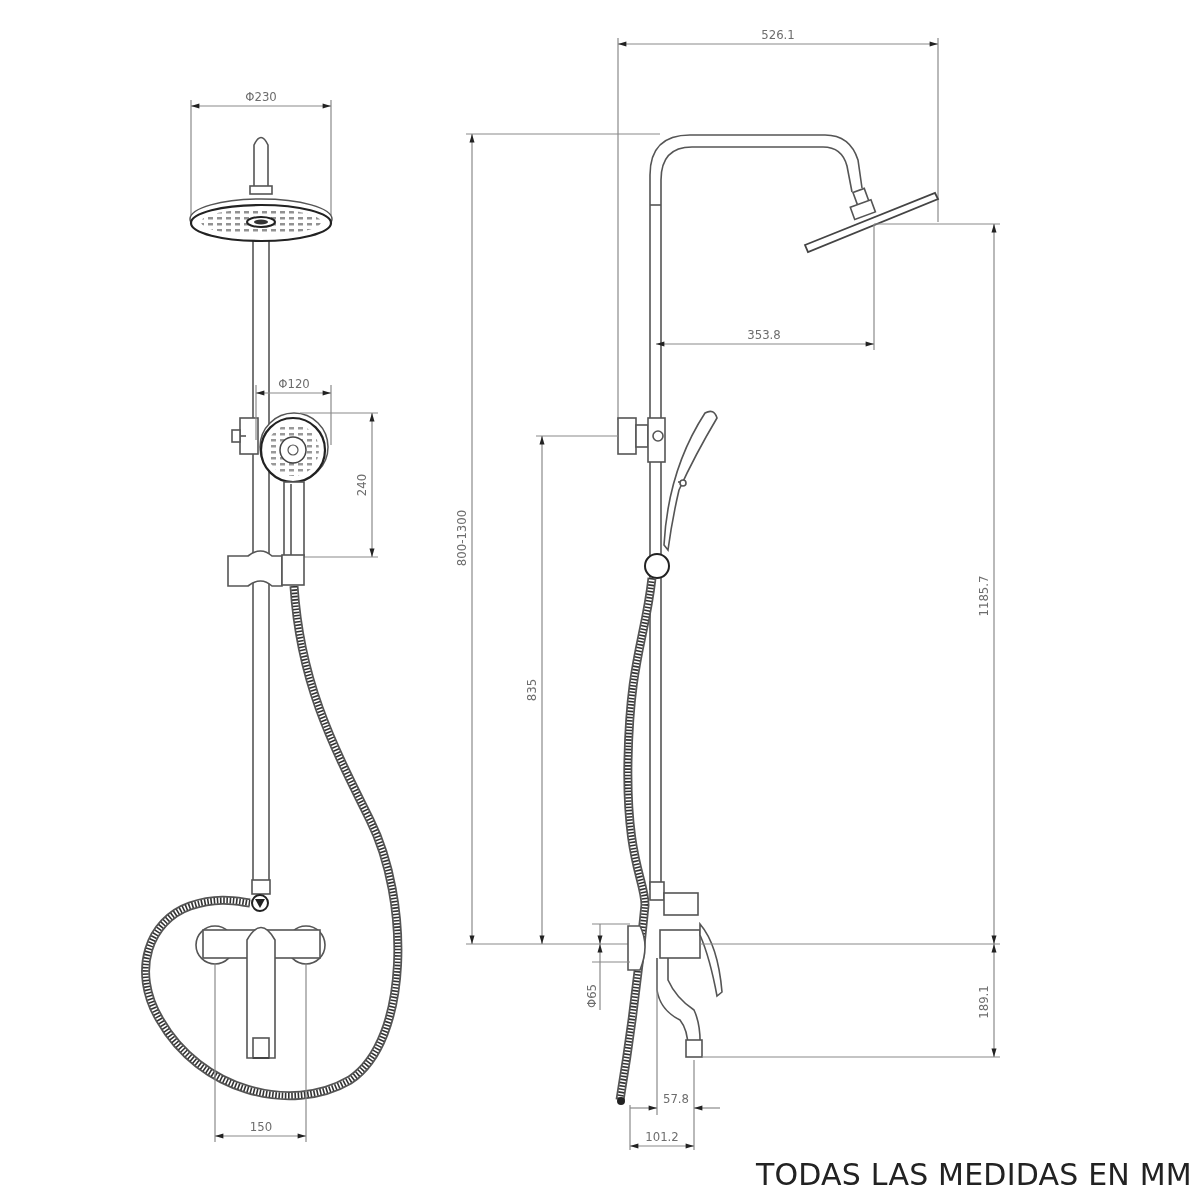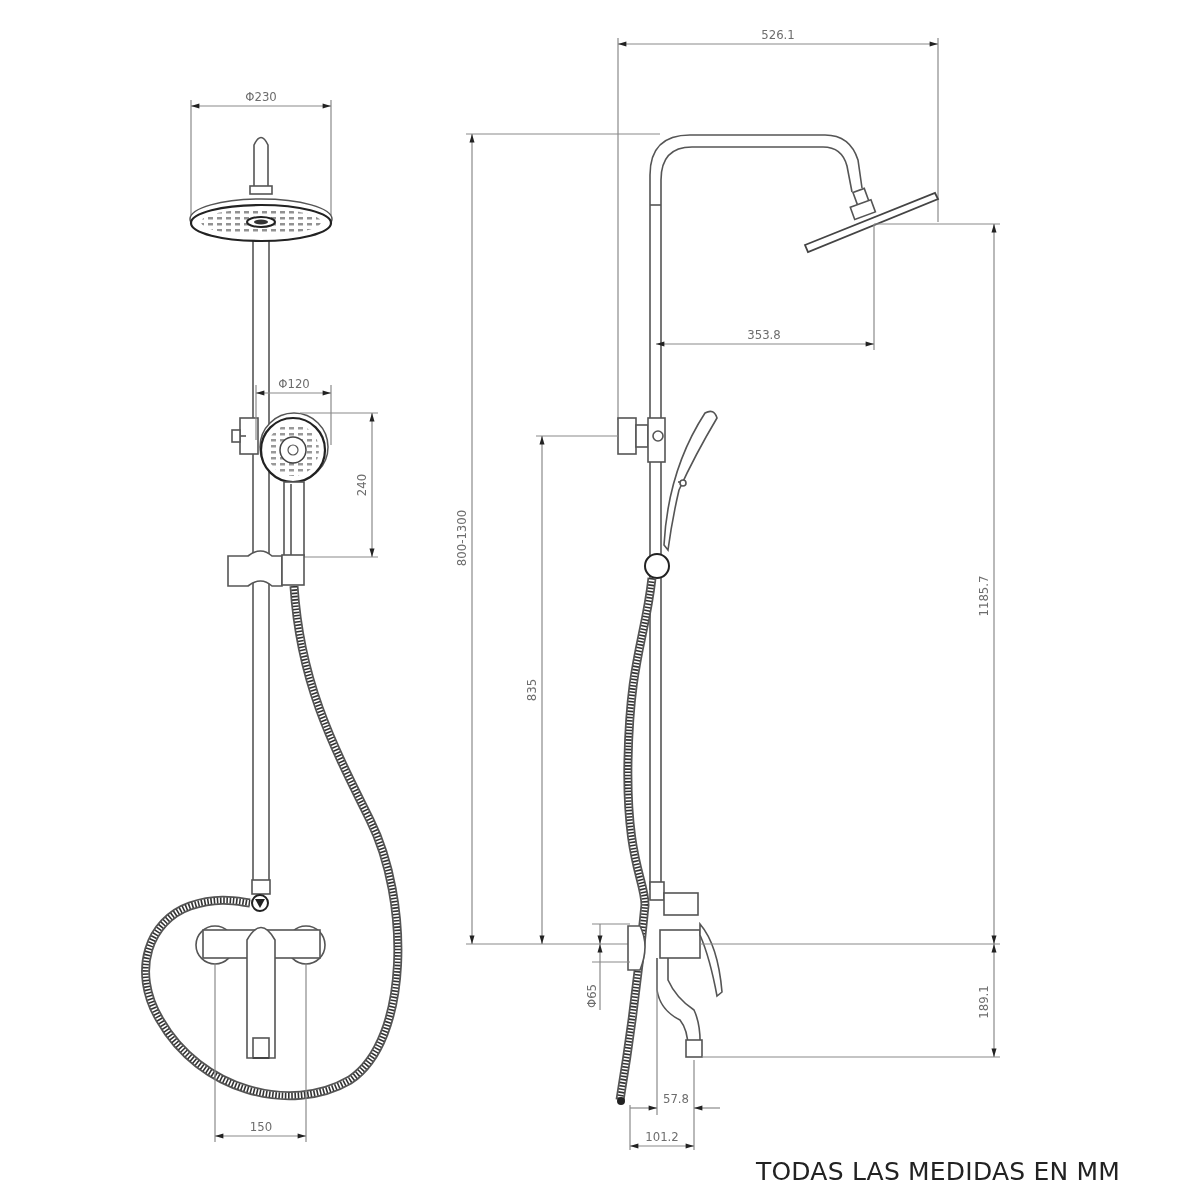--- a/index.html
+++ b/index.html
@@ -1,20 +1,20 @@
 <!DOCTYPE html>
 <html><head>
 <meta charset="utf-8">
 <style>
   html, body { margin: 0; padding: 0; background: #ffffff; }
   body { width: 1200px; height: 1200px; position: relative; overflow: hidden;
          font-family: "DejaVu Sans", sans-serif; }
   #drawing { position: absolute; left: 0; top: 0; width: 1200px; height: 1200px; }
   .dimtext { font-family: "DejaVu Sans Condensed", "DejaVu Sans", sans-serif; font-size: 13px; fill: #6d6d6d; }
-  .footer-note { position: absolute; left: 756px; top: 1157px; font-size: 25px; color: #222;
+  .footer-note { position: absolute; left: 756px; top: 1157px; font-size: 30px; color: #222;
                  font-family: "DejaVu Sans", sans-serif; letter-spacing: 0.2px; white-space: nowrap; }
   .ln { stroke: #555; stroke-width: 1.6; fill: none; }
   .ln2 { stroke: #444; stroke-width: 2; fill: none; }
   .thin { stroke: #8a8a8a; stroke-width: 1.2; fill: none; }
   .hose { stroke: #333; stroke-width: 6; fill: none; stroke-dasharray: 1.6 1.6; }
   .hose-out { stroke: #555; stroke-width: 9; fill: none; }
   .hose-in { stroke: #fff; stroke-width: 5.5; fill: none; }
   .fillw { fill: #fff; }
 </style>
 </head>

